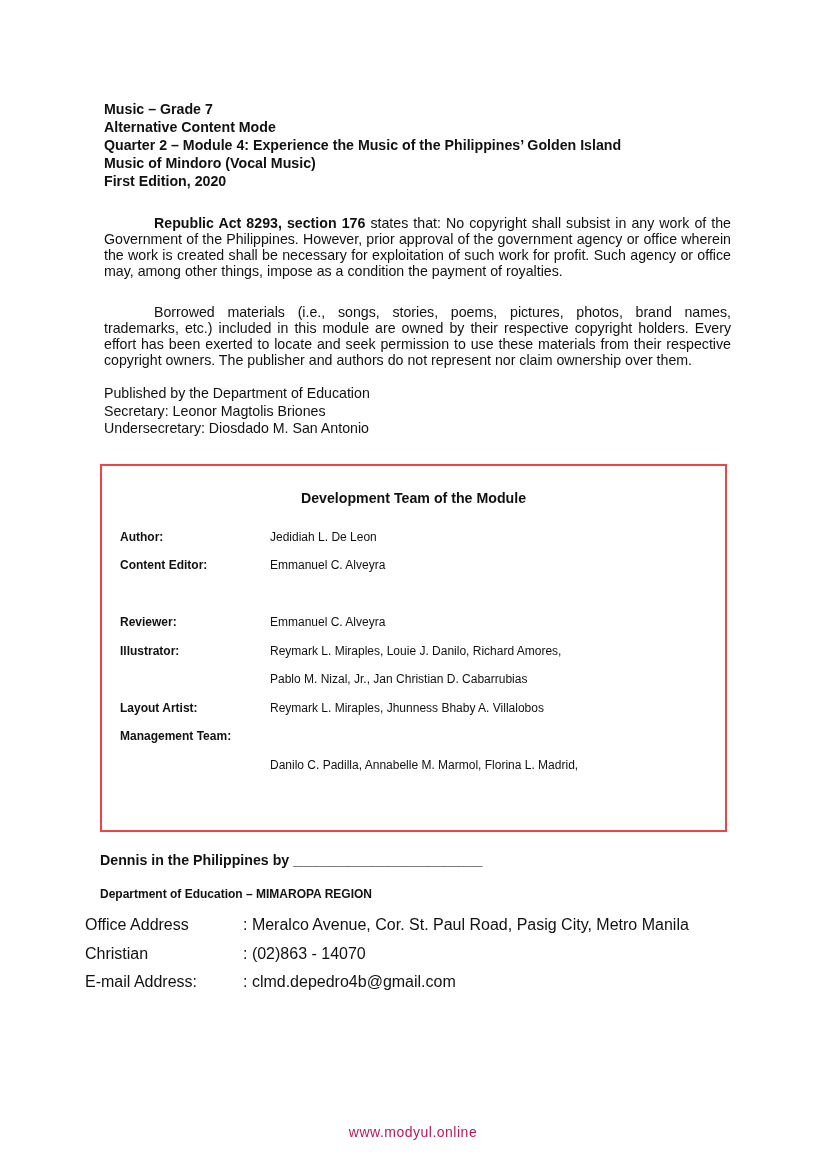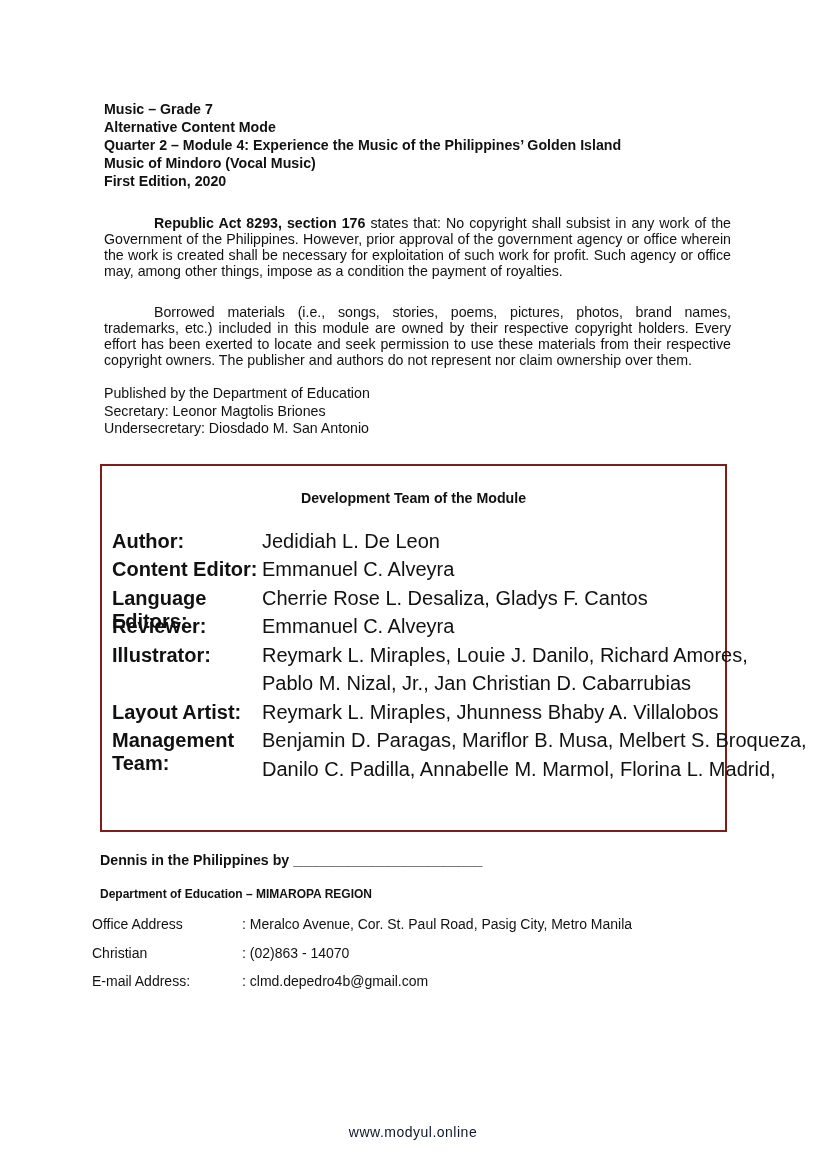--- a/index.html
+++ b/index.html
@@ -2,30 +2,30 @@
 <html><head>
 <meta charset="utf-8">
 <style>
   html, body { margin: 0; padding: 0; background: #ffffff; }
   body { width: 826px; height: 1169px; position: relative; font-family: "Liberation Sans", sans-serif; color: #111; }
   .page { position: absolute; left: 104px; top: 100px; width: 627px; font-size: 14.2px; }
   .title-block { line-height: 18px; font-weight: bold; }
   .para { margin-top: 25px; line-height: 16px; text-align: justify; }
   .para .indent { display: inline-block; width: 50px; }
   .pub { margin-top: 17px; line-height: 17.5px; }
-  .team-box { position: absolute; left: 100px; top: 464px; width: 623px; height: 364px; border: 2px solid #7f1d1d; }
+  .team-box { position: absolute; left: 100px; top: 464px; width: 623px; height: 364px; border: 2px solid #ef4444; }
   .team-title { position: absolute; top: 24px; left: 0; right: 0; text-align: center; font-weight: bold; font-size: 14.2px; }
-  .team-row { position: absolute; left: 10px; font-size: 20px; display: flex; justify-content: space-between; }
+  .team-row { position: absolute; left: 18px; font-size: 12px; display: flex; justify-content: space-between; }
   .team-label { width: 150px; font-weight: bold; }
   .team-value { white-space: nowrap; }
   .printed { position: absolute; left: 100px; top: 852px; font-weight: bold; font-size: 14.2px; }
   .deped { position: absolute; left: 100px; top: 887px; font-weight: bold; font-size: 12px; }
-  .contact-row { position: absolute; left: 92px; font-size: 14px; display: flex; }
+  .contact-row { position: absolute; left: 85px; font-size: 16px; display: flex; gap: 8px; }
   .contact-label { width: 150px; }
-  .watermark { position: absolute; left: 0; right: 0; top: 1124px; text-align: center; font-size: 14px; color: #0f172a; letter-spacing: 0.5px; }
+  .watermark { position: absolute; left: 0; right: 0; top: 1124px; text-align: center; font-size: 14px; color: #be185d; letter-spacing: 0.5px; }
 </style>
 </head>
 <body>
 
 <div class="page">
   <div class="title-block">
     <div>Music – Grade 7</div>
     <div>Alternative Content Mode</div>
     <div>Quarter 2 – Module 4: Experience the Music of the Philippines’ Golden Island</div>
     <div>Music of Mindoro (Vocal Music)</div>
@@ -46,43 +46,38 @@
 <div class="team-box">
   <div class="team-title">Development Team of the Module</div>
   <div class="team-row" style="top:64px">
       <span class="team-label">Author:</span>
       <span class="team-value">Jedidiah L. De Leon</span>
     </div>
   <div class="team-row" style="top:92px">
       <span class="team-label">Content Editor:</span>
       <span class="team-value">Emmanuel C. Alveyra</span>
     </div>
-  <div class="team-row" style="top:121px">
-      <span class="team-label">Language Editors:</span>
-      <span class="team-value">Cherrie Rose L. Desaliza, Gladys F. Cantos</span>
-    </div>
   <div class="team-row" style="top:149px">
       <span class="team-label">Reviewer:</span>
       <span class="team-value">Emmanuel C. Alveyra</span>
     </div>
   <div class="team-row" style="top:178px">
       <span class="team-label">Illustrator:</span>
       <span class="team-value">Reymark L. Miraples, Louie J. Danilo, Richard Amores,</span>
     </div>
   <div class="team-row" style="top:206px">
       <span class="team-label"></span>
       <span class="team-value">Pablo M. Nizal, Jr., Jan Christian D. Cabarrubias</span>
     </div>
   <div class="team-row" style="top:235px">
       <span class="team-label">Layout Artist:</span>
       <span class="team-value">Reymark L. Miraples, Jhunness Bhaby A. Villalobos</span>
     </div>
   <div class="team-row" style="top:263px">
       <span class="team-label">Management Team:</span>
-      <span class="team-value">Benjamin D. Paragas, Mariflor B. Musa, Melbert S. Broqueza,</span>
     </div>
   <div class="team-row" style="top:292px">
       <span class="team-label"></span>
       <span class="team-value">Danilo C. Padilla, Annabelle M. Marmol, Florina L. Madrid,</span>
     </div>
 </div>
 
 <div class="printed">Dennis in the Philippines by ________________________</div>
 <div class="deped">Department of Education – MIMAROPA REGION</div>
 

